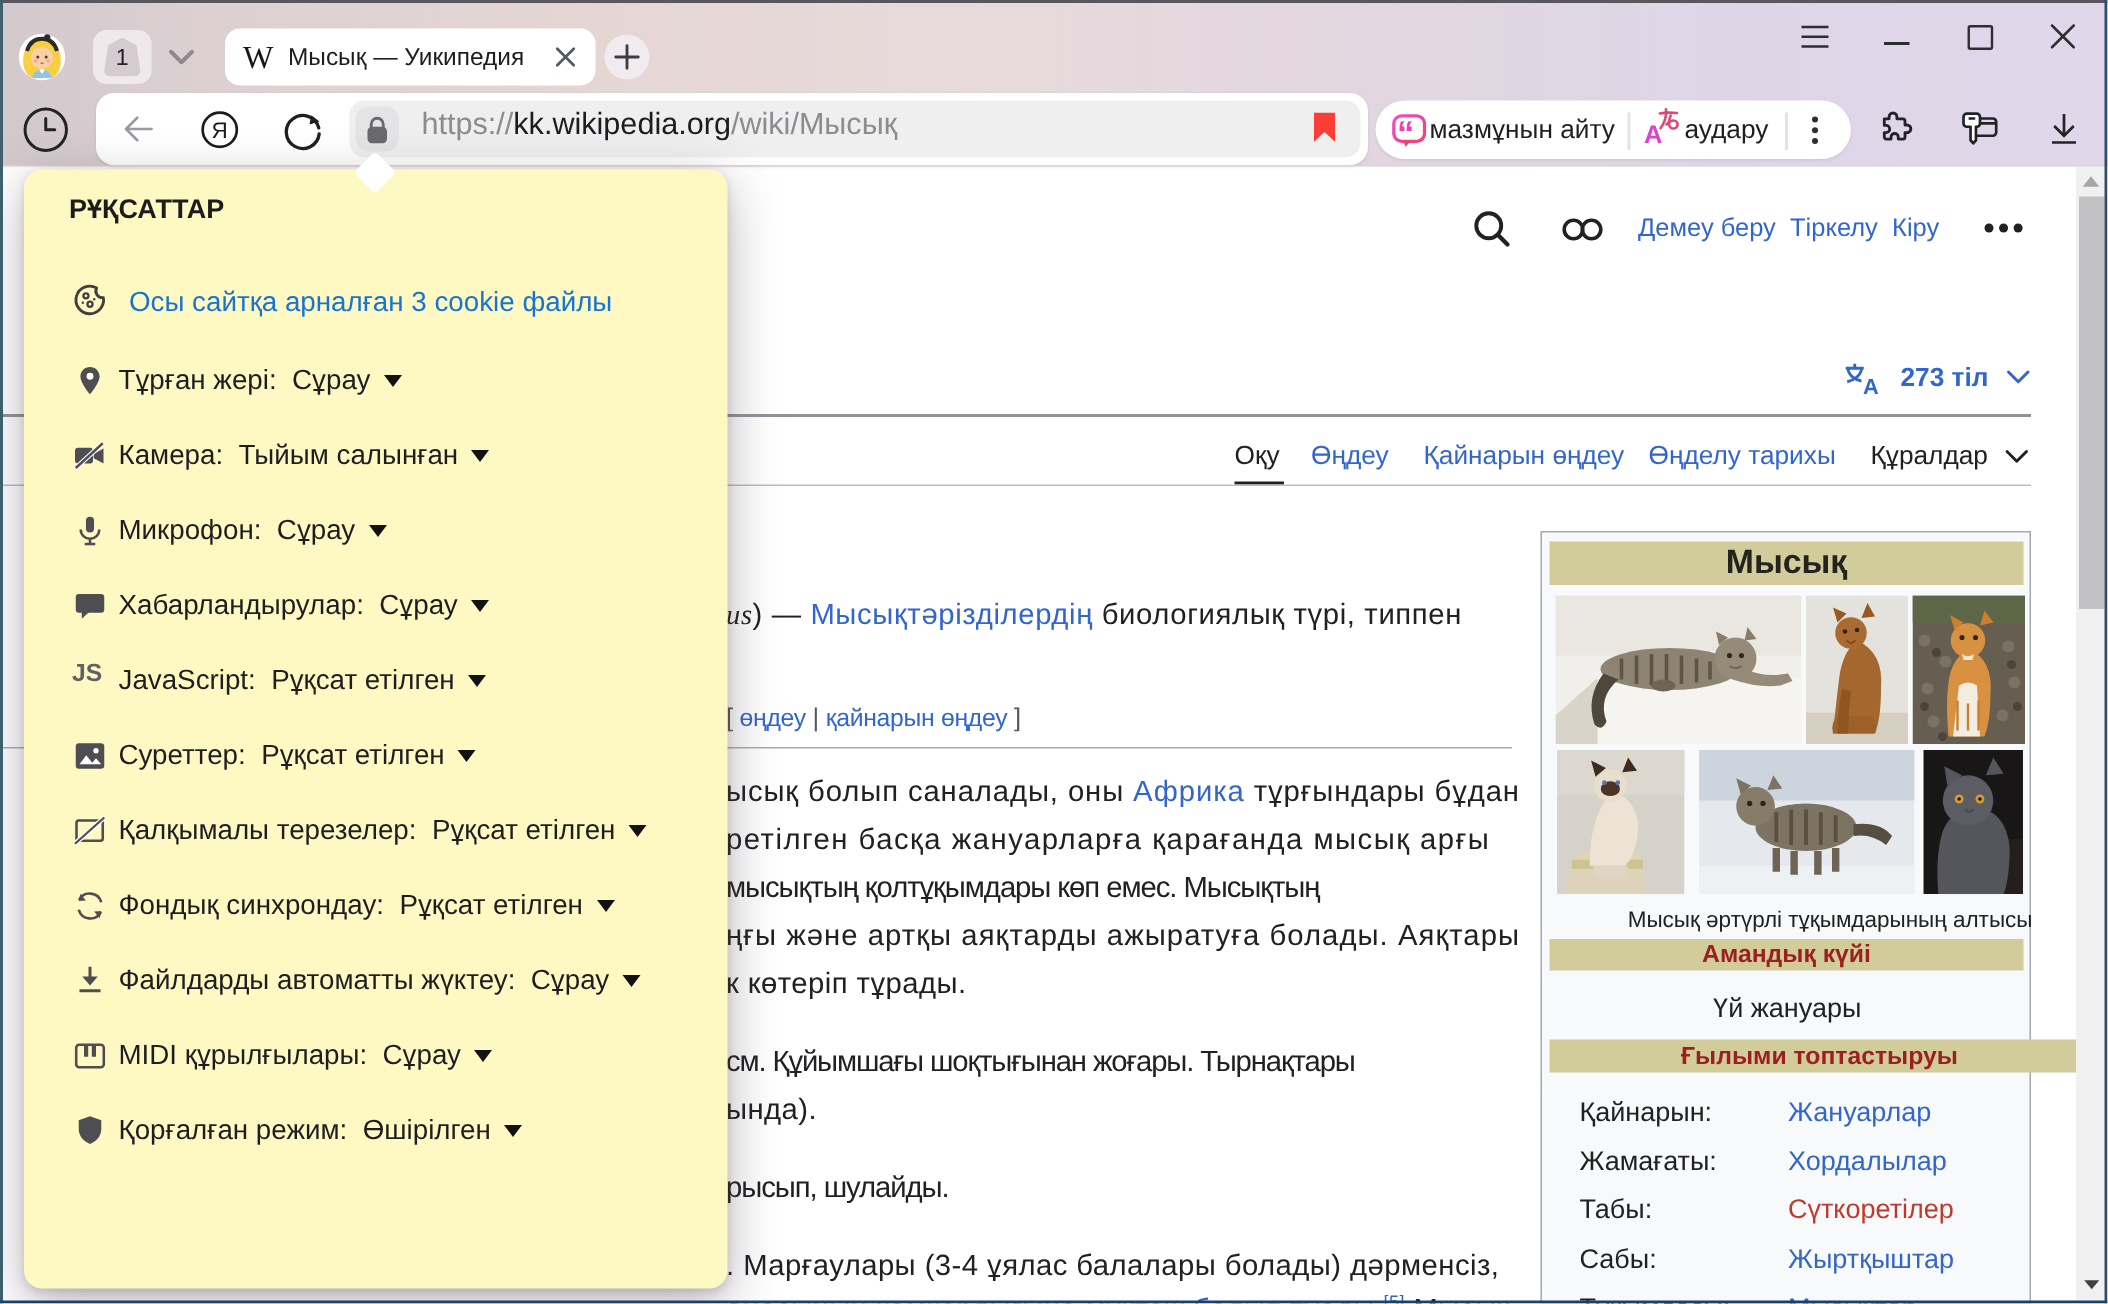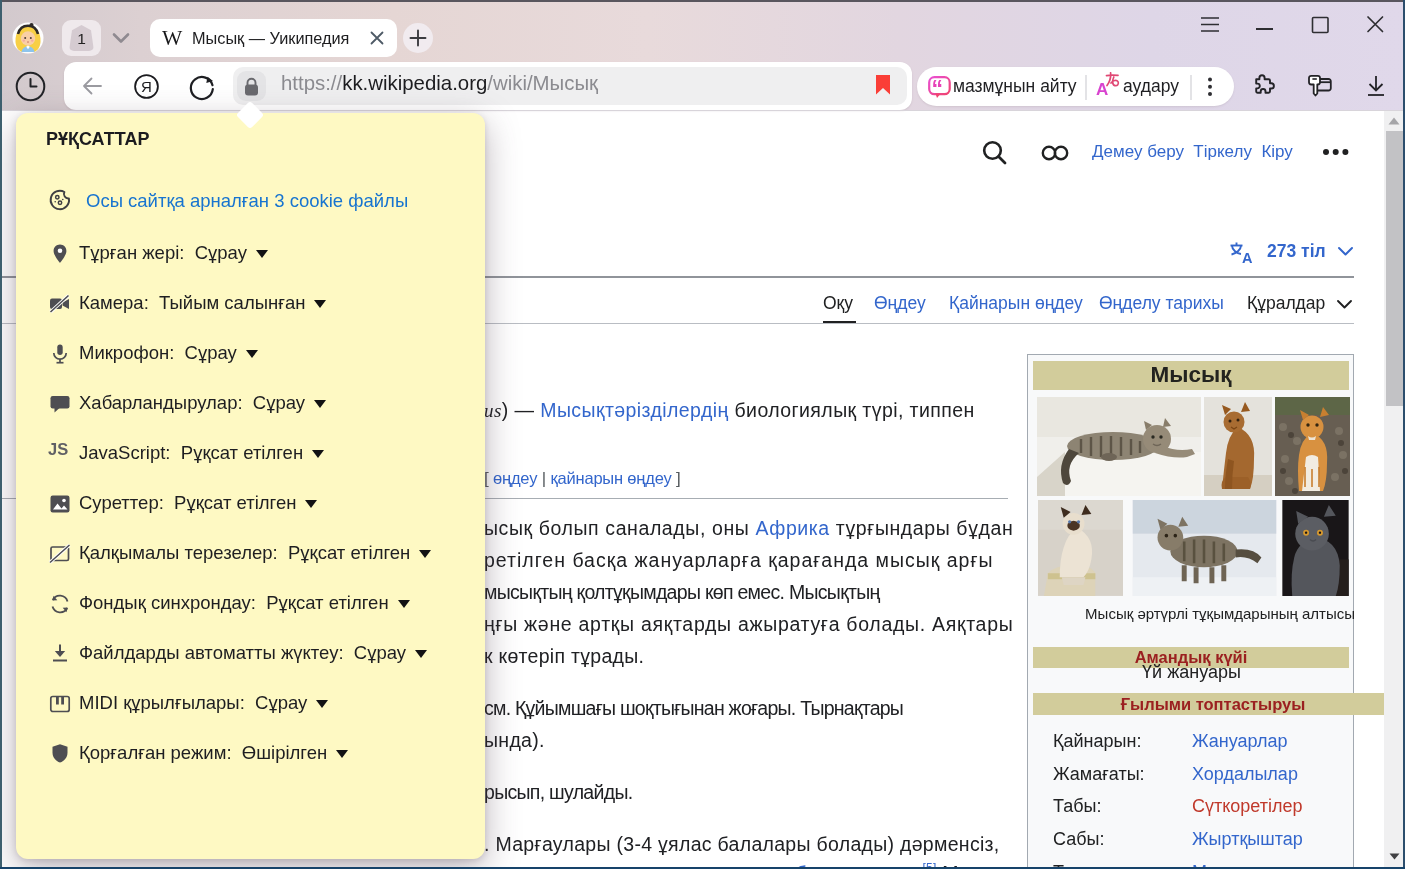--- a/index.html
+++ b/index.html
@@ -329,21 +329,21 @@
         <circle cx="30" cy="34" r="17" fill="#5b5d63"></circle>
         <path d="M16 24 l-2 -13 12 6z M42 17 l5 -12 7 11z" fill="#54565c"></path>
         <circle cx="24" cy="33" r="3" fill="#d89a2e"></circle>
         <circle cx="38" cy="33" r="3" fill="#d89a2e"></circle>
         <circle cx="24" cy="33" r="1.2" fill="#191414"></circle>
         <circle cx="38" cy="33" r="1.2" fill="#191414"></circle>
         <path d="M28 40 q3 3 6 0" stroke="#494b51" stroke-width="1.5" fill="none"></path>
       </svg>
     </div>
     <div class="abs" style="left:0;top:250px;width:327px;text-align:right;font-size:15px;color:#202122;">Мысық әртүрлі тұқымдарының алтысы</div>
-    <div class="obar" style="position:absolute;left:5px;top:292px;width:316px;height:21px;font-size:16.5px;color:#9b2020;line-height:21px;">Амандық күйі</div>
+    <div class="obar" style="position:absolute;left:5px;top:271px;width:316px;height:21px;font-size:16.5px;color:#9b2020;line-height:21px;">Амандық күйі</div>
     <div class="abs" style="left:0;top:307px;width:327px;text-align:center;font-size:18px;color:#202122;">Үй жануары</div>
     <div class="obar" style="position:absolute;left:5px;top:338px;width:360px;height:22px;font-size:16.5px;color:#9b2020;line-height:22px;">Ғылыми топтастыруы</div>
     <div class="abs" style="left:25px;top:376px;font-size:18px;color:#202122;">Қайнарын:</div>
     <div class="abs" style="left:164px;top:376px;font-size:18px;"><a class="wlink">Жануарлар</a></div>
     <div class="abs" style="left:25px;top:409px;font-size:18px;color:#202122;">Жамағаты:</div>
     <div class="abs" style="left:164px;top:409px;font-size:18px;"><a class="wlink">Хордалылар</a></div>
     <div class="abs" style="left:25px;top:441px;font-size:18px;color:#202122;">Табы:</div>
     <div class="abs" style="left:164px;top:441px;font-size:18px;color:#c0392b;">Сүткоретілер</div>
     <div class="abs" style="left:25px;top:474px;font-size:18px;color:#202122;">Сабы:</div>
     <div class="abs" style="left:164px;top:474px;font-size:18px;"><a class="wlink">Жыртқыштар</a></div>

